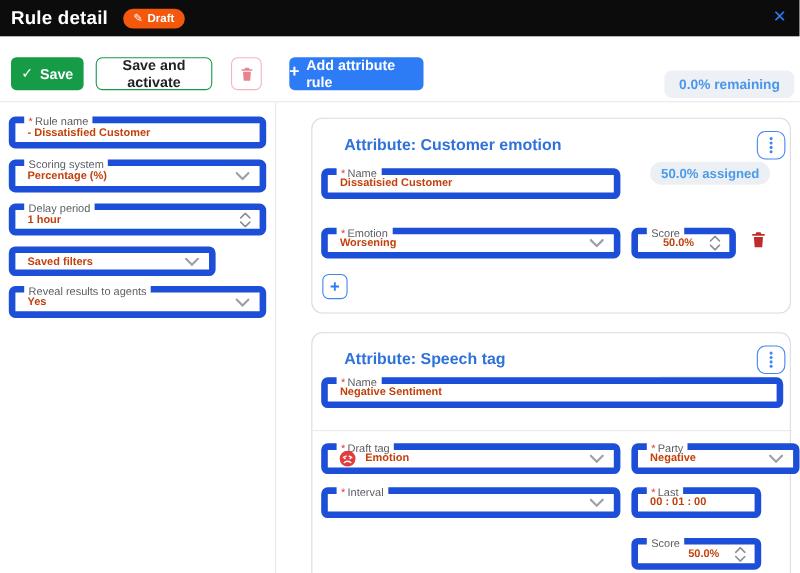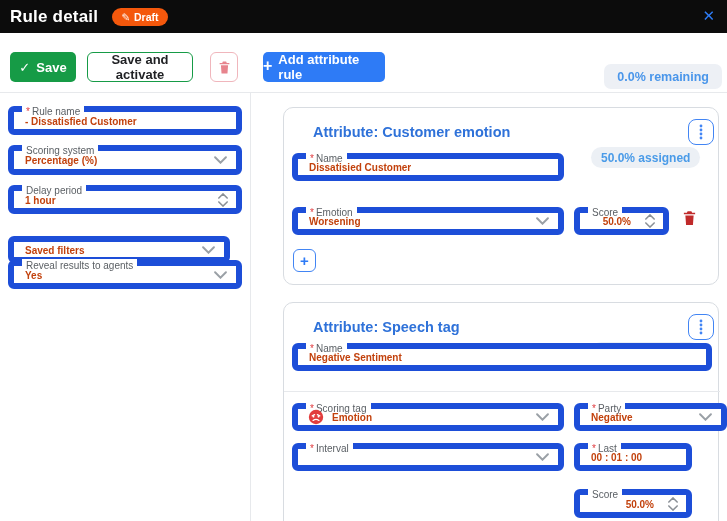--- a/index.html
+++ b/index.html
@@ -112,21 +112,21 @@
   <span class="stepper">
     <svg width="10" height="6" viewBox="0 0 12 7">
         <path d="M1 6l5-5 5 5" fill="none" stroke="#8a9096" stroke-width="1.8" stroke-linecap="round"></path>
       </svg>
     <svg width="10" height="6" viewBox="0 0 12 7">
         <path d="M1 1l5 5 5-5" fill="none" stroke="#8a9096" stroke-width="1.8" stroke-linecap="round"></path>
       </svg>
   </span>
 </div>
 
-<div class="fld" style="left:8px;top:236px;width:222px;height:27px">
+<div class="fld" style="left:8px;top:224px;width:188px;height:27px">
   <span class="val">Saved filters</span>
   <span class="chev"><svg width="13" height="8" viewBox="0 0 12 7">
         <path d="M1 1l5 5 5-5" fill="none" stroke="#9aa0a6" stroke-width="1.8" stroke-linecap="round"></path>
       </svg></span>
 </div>
 
 <div class="fld" style="left:8px;top:260px;width:234px;height:29px">
   <span class="lbl">Reveal results to agents</span>
   <span class="val">Yes</span>
   <span class="chev"><svg width="13" height="8" viewBox="0 0 12 7">
@@ -197,21 +197,21 @@
   </span>
 
   <div class="fld" style="left:8px;top:40px;width:420px;height:28px">
     <span class="lbl"><span class="req">*</span><span>Name</span></span>
     <span class="val">Negative Sentiment</span>
   </div>
 
   <div class="card-divider" style="top:88px"></div>
 
   <div class="fld with-icon" style="left:8px;top:100px;width:272px;height:28px">
-    <span class="lbl"><span class="req">*</span><span>Scoring tag</span></span>
+    <span class="lbl"><span class="req">*</span><span>Draft tag</span></span>
     <span class="fld-icon">
       <svg width="16" height="16" viewBox="0 0 20 20">
         <circle cx="10" cy="10" r="9" fill="#e23d3d"></circle>
         <path d="M5.3 8.6 L8.3 7.1 M14.7 8.6 L11.7 7.1" stroke="#fff" stroke-width="1.6" stroke-linecap="round"></path>
         <circle cx="6.9" cy="9.6" r="1.1" fill="#fff"></circle>
           <circle cx="13.1" cy="9.6" r="1.1" fill="#fff"></circle>
         <path d="M6.3 14.3 Q10 11.6 13.7 14.3" stroke="#fff" stroke-width="1.6" fill="none" stroke-linecap="round"></path>
       </svg>
     </span>
     <span class="val">Emotion</span>

